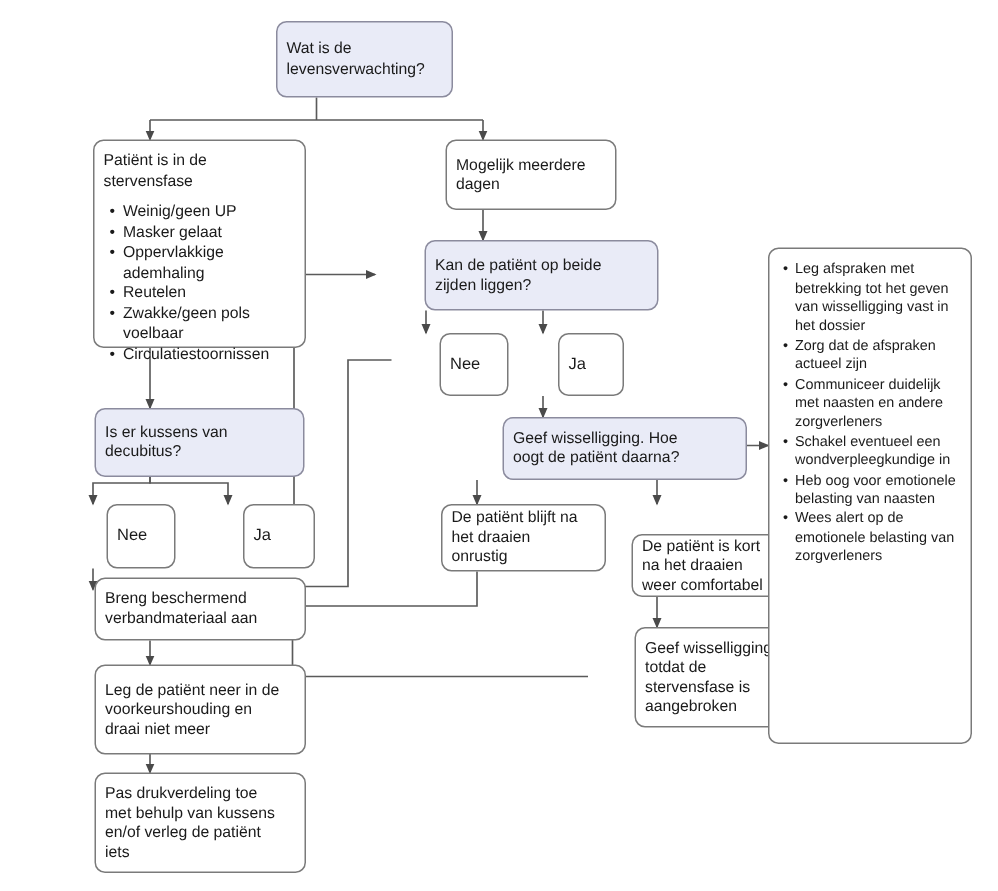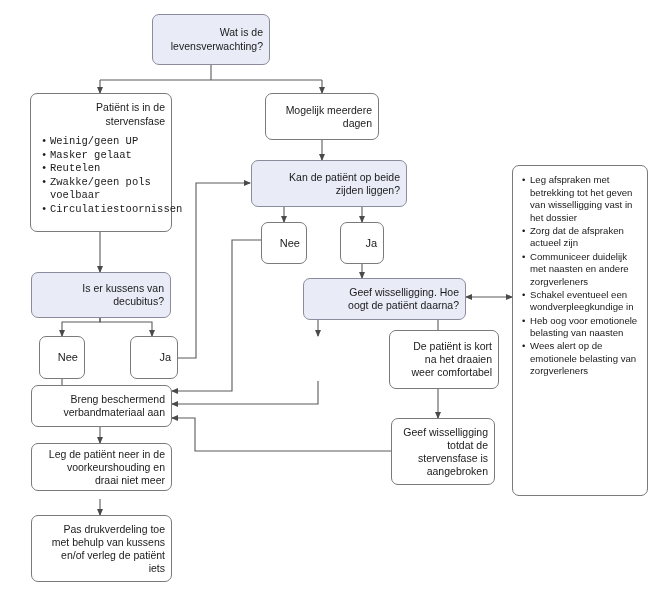--- a/index.html
+++ b/index.html
@@ -24,46 +24,46 @@
     pointer-events: none;
   }
   .node {
     position: absolute;
     box-sizing: border-box;
     border: 1px solid #7a7a7a;
     border-radius: 7px;
     background: #ffffff;
     display: flex;
     flex-direction: column;
-    align-items: flex-end;
+    align-items: flex-start;
     justify-content: center;
     text-align: center;
     color: #1a1a1a;
     font-size: 10.5px;
     line-height: 13px;
     padding: 20px 6px;
+    margin-left: 32px;
   }
   .node.decision {
     background: #e9ebf7;
     border-color: #8b8b9e;
   }
   .node.small {
     font-size: 11px;
   }
   .node .title {
     font-size: 10.5px;
     line-height: 13.5px;
   }
   .node ul {
     margin: 7px 0 0 0;
     padding: 0 0 0 13px;
     text-align: left;
     align-self: stretch;
     list-style: none;
-    font-family: Liberation Mono, monospace;
   }
   .node ul li {
     position: relative;
     font-size: 10.5px;
     line-height: 13.2px;
     margin: 0 0 0.5px 0;
   }
   .node ul li:before {
     content: "\2022";
     position: absolute;
@@ -156,20 +156,21 @@
     <div class="title">Wat is de</div>
     <div class="title">levensverwachting?</div>
   </div>
 
   <div class="node" style="left:30px; top:93px; width:142px; height:139px; justify-content:flex-start; padding-top:7px;">
     <div class="title">Patiënt is in de</div>
     <div class="title">stervensfase</div>
     <ul>
       <li>Weinig/geen UP</li>
       <li>Masker gelaat</li>
+      <li>Oppervlakkige ademhaling</li>
       <li>Reutelen</li>
       <li>Zwakke/geen pols voelbaar</li>
       <li>Circulatiestoornissen</li>
     </ul>
   </div>
 
   <div class="node decision" style="left:251px; top:160px; width:156px; height:47px;">
     <div>Kan de patiënt op beide</div>
     <div>zijden liggen?</div>
   </div>
@@ -198,40 +199,45 @@
 
   <div class="node small" style="left:130px; top:336px; width:48px; height:43px;">
     <div>Ja</div>
   </div>
 
   <div class="node decision" style="left:303px; top:278px; width:163px; height:42px;">
     <div>Geef wisselligging. Hoe</div>
     <div>oogt de patiënt daarna?</div>
   </div>
 
-
-  <div class="node" style="left:389px; top:330px; width:110px; height:59px;">
+  <div class="node" style="left:262px; top:336px; width:110px; height:45px;">
+    <div>De patiënt blijft na</div>
+    <div>het draaien</div>
+    <div>onrustig</div>
+  </div>
+
+  <div class="node" style="left:389px; top:356px; width:110px; height:42px;">
     <div>De patiënt is kort</div>
     <div>na het draaien</div>
     <div>weer comfortabel</div>
   </div>
 
   <div class="node" style="left:391px; top:418px; width:104px; height:67px;">
     <div>Geef wisselligging</div>
     <div>totdat de</div>
     <div>stervensfase is</div>
     <div>aangebroken</div>
   </div>
 
   <div class="node" style="left:31px; top:385px; width:141px; height:26px;">
     <div>Breng beschermend</div>
     <div>verbandmateriaal aan</div>
   </div>
 
-  <div class="node" style="left:31px; top:443px; width:141px; height:48px;">
+  <div class="node" style="left:31px; top:443px; width:141px; height:60px;">
     <div>Leg de patiënt neer in de</div>
     <div>voorkeurshouding en</div>
     <div>draai niet meer</div>
   </div>
 
   <div class="node" style="left:31px; top:515px; width:141px; height:67px;">
     <div>Pas drukverdeling toe</div>
     <div>met behulp van kussens</div>
     <div>en/of verleg de patiënt</div>
     <div>iets</div>

